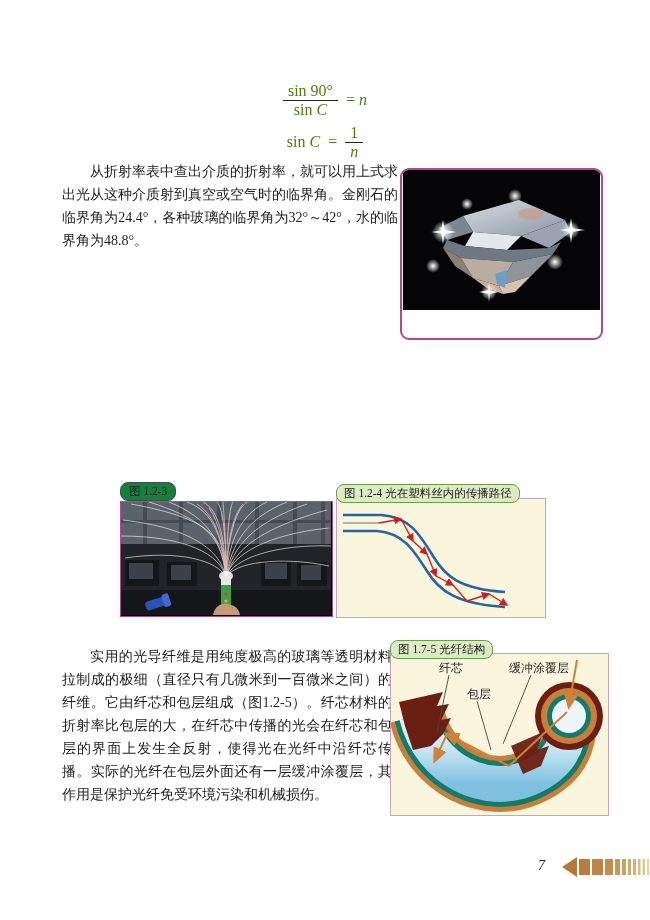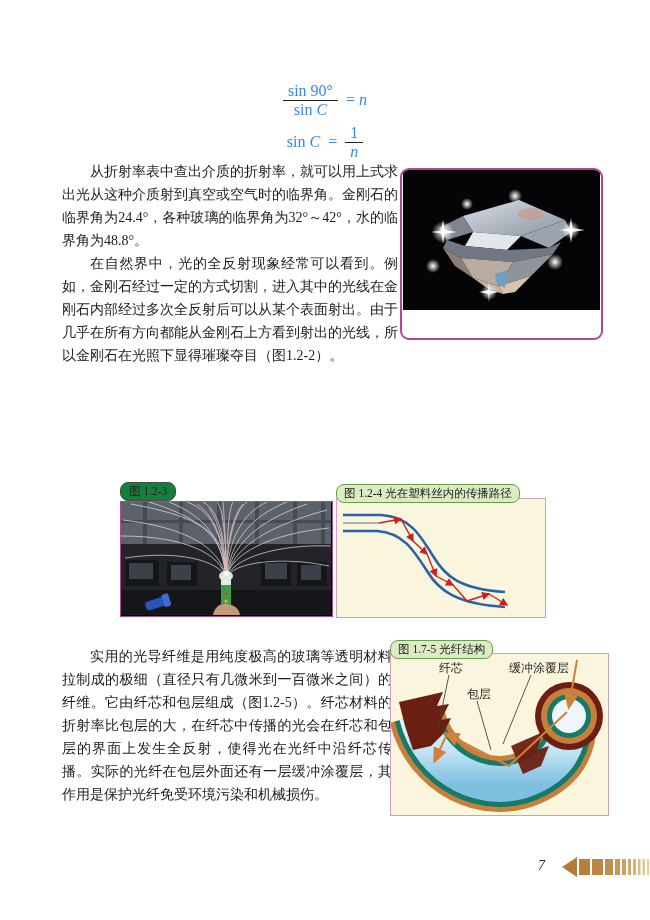--- a/index.html
+++ b/index.html
@@ -3,21 +3,21 @@
 <meta charset="utf-8">
 <style>
   * { margin:0; padding:0; box-sizing:border-box; }
   body { background:#888; font-family:"Liberation Serif", serif; }
   .page {
     position:relative; width:650px; height:920px; margin:0 auto;
     background:#ffffff; color:#1c1c1c; overflow:hidden;
   }
   
   .formula { position:absolute; left:230px; width:190px; text-align:center;
-    font-size:16px; color:#3b82f6; }
+    font-size:16px; color:#4d7c0f; }
   .frac { display:inline-flex; flex-direction:column; align-items:center; vertical-align:middle; }
   .frac .num, .frac .den { padding:0 5px; line-height:1.15; }
   .frac .bar { border-top:1.3px solid #222; align-self:stretch; height:0; }
   .mvar { font-style:italic; }
   .meq { padding:0 4px; }
   
   .para { font-size:14px; line-height:23px; text-align:justify; color:#1c1c1c; }
   .para p { text-indent:2em; }
   .col-left  { position:absolute; left:62px;  top:160px; width:336px; }
   .col-full  { position:absolute; left:62px;  top:349px; width:532px; }
@@ -75,21 +75,20 @@
     <span class="meq">=</span>
     <span class="frac">
       <span class="num">1</span>
       <span class="bar"></span>
       <span class="den mvar">n</span>
     </span>
   </div>
 
   <div class="para col-left">
     <p>从折射率表中查出介质的折射率，就可以用上式求出光从这种介质射到真空或空气时的临界角。金刚石的临界角为24.4°，各种玻璃的临界角为32°～42°，水的临界角为48.8°。</p>
-    <p>在自然界中，光的全反射现象经常可以看到。例如，金刚石经过一定的方式切割，进入其中的光线在金刚石内部经过多次全反射后可以从某个表面射出。由于几乎在所有方向都能从金刚石上方看到射出的光线，所以金刚石在光照下显得璀璨夺目（图1.2-2）。</p>
   </div>
 
   <div class="figbox-pink" style="left:400px; top:168px; width:203px; height:172px;">
     <svg width="197" height="140" viewBox="0 0 197 140" style="display:block; margin:0 1px;">
       <defs>
         <radialGradient id="spark" cx="50%" cy="50%" r="50%">
           <stop offset="0%" stop-color="#ffffff" stop-opacity="1"></stop>
           <stop offset="45%" stop-color="#ffffff" stop-opacity="0.55"></stop>
           <stop offset="100%" stop-color="#ffffff" stop-opacity="0"></stop>
         </radialGradient>

